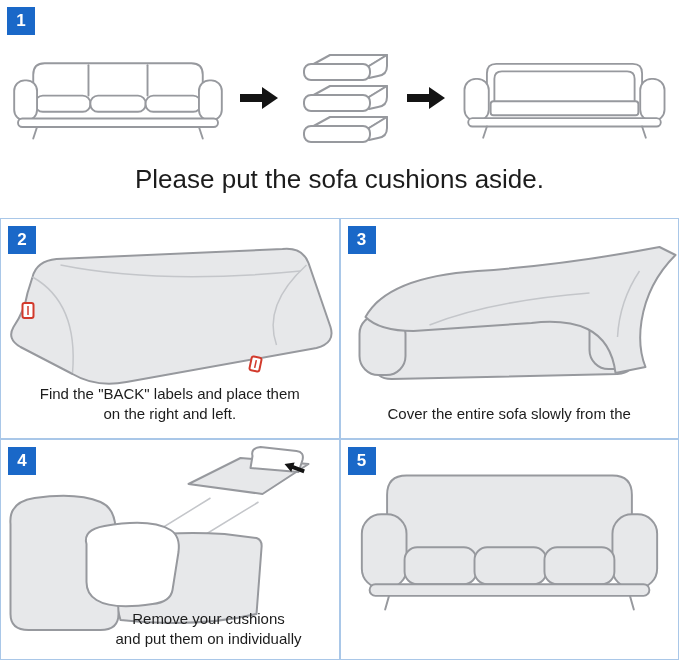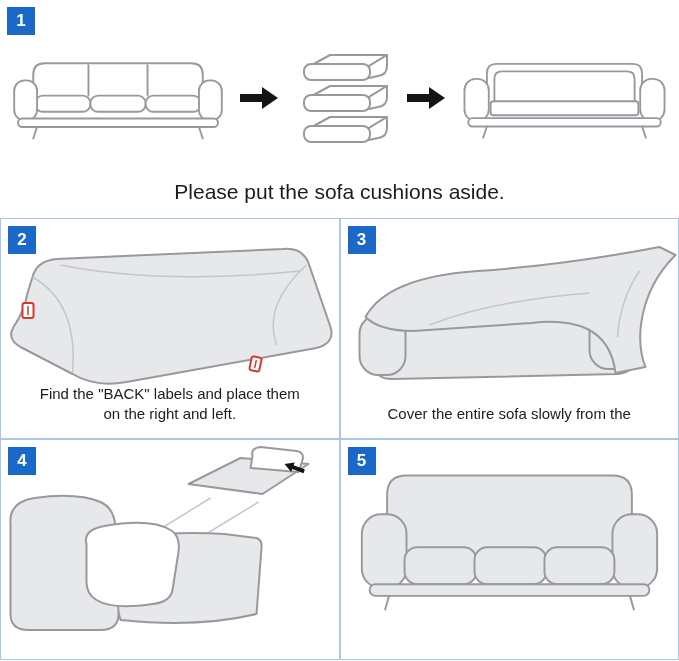--- a/index.html
+++ b/index.html
@@ -25,21 +25,21 @@
   }
   .illus-row{
     position:absolute;top:48px;left:0;right:0;
     display:flex;align-items:center;justify-content:center;gap:10px;
   }
   .illus{position:absolute;left:50%;transform:translateX(-50%);}
   .caption{
     position:absolute;left:0;right:0;bottom:14px;margin:0;
     text-align:center;font-size:15px;line-height:1.32;color:var(--caption-text);
   }
-  .caption-lg{font-size:21px;bottom:12px;}
+  .caption-lg{font-size:26px;bottom:22px;}
   .p4 .caption{left:auto;right:14px;width:232px;bottom:10px;}
   
   svg .fg{fill:var(--fill-gray);stroke:var(--stroke-gray);stroke-width:2;stroke-linejoin:round;}
   svg .fw{fill:#ffffff;stroke:var(--stroke-gray);stroke-width:2;stroke-linejoin:round;}
   svg .ln{fill:none;stroke:var(--stroke-gray);stroke-width:2;stroke-linecap:round;}
   svg .thin{fill:none;stroke:#c4c6ca;stroke-width:1.5;}
   svg .arr{fill:var(--arrow);stroke:none;}
   svg .tag{fill:#ffffff;stroke:var(--tag-red);stroke-width:2;}
   svg .tagl{stroke:var(--tag-red);stroke-width:1.5;fill:none;}
 </style>
@@ -158,20 +158,24 @@
         <path class="fg" d="M10 80 Q8 58 34 54 Q76 48 100 58 Q114 64 115 84 L118 170 Q118 186 100 186 L28 186 Q10 186 10 170 Z"></path>
         <path class="fw" d="M86 100 Q82 86 104 82 Q150 74 170 86 Q180 92 178 108 L172 146 Q170 158 152 160 Q112 166 96 156 Q86 150 86 138 Z"></path>
         <g>
           <path class="fg" d="M188 40 L240 14 L308 20 L262 50 Z"></path>
           <path class="fw" d="M252 12 Q250 4 260 3 L296 7 Q304 8 302 16 L298 28 L250 24 Z"></path>
           <g transform="translate(302,32) rotate(200)">
             <path class="arr" d="M0 3 h12 v-3 l9 5 -9 5 v-3 H0 z"></path>
           </g>
         </g>
       </svg>
+      <p class="caption">
+        <span>Remove your cushions</span><br>
+        <span>and put them on individually</span>
+      </p>
     </section>
 
     <section class="panel p5">
       <div class="badge">
         <span>5</span>
       </div>
       <svg class="illus" style="top:16px" width="339" height="170" viewBox="0 0 339 175">
         <path class="fg" d="M44 100 V40 q0-20 20-20 h212 q20 0 20 20 v60"></path>
         <rect class="fg" x="18" y="60" width="46" height="76" rx="20"></rect>
         <rect class="fg" x="276" y="60" width="46" height="76" rx="20"></rect>

